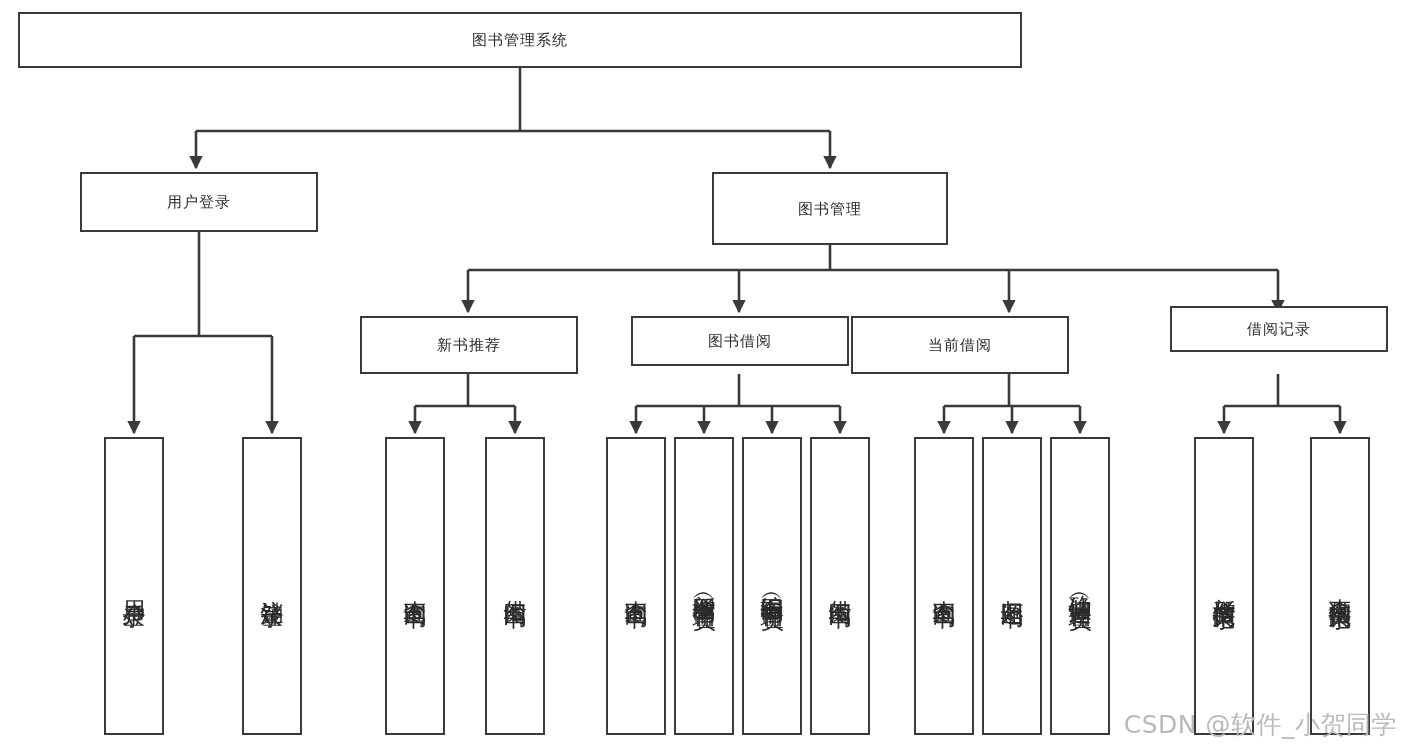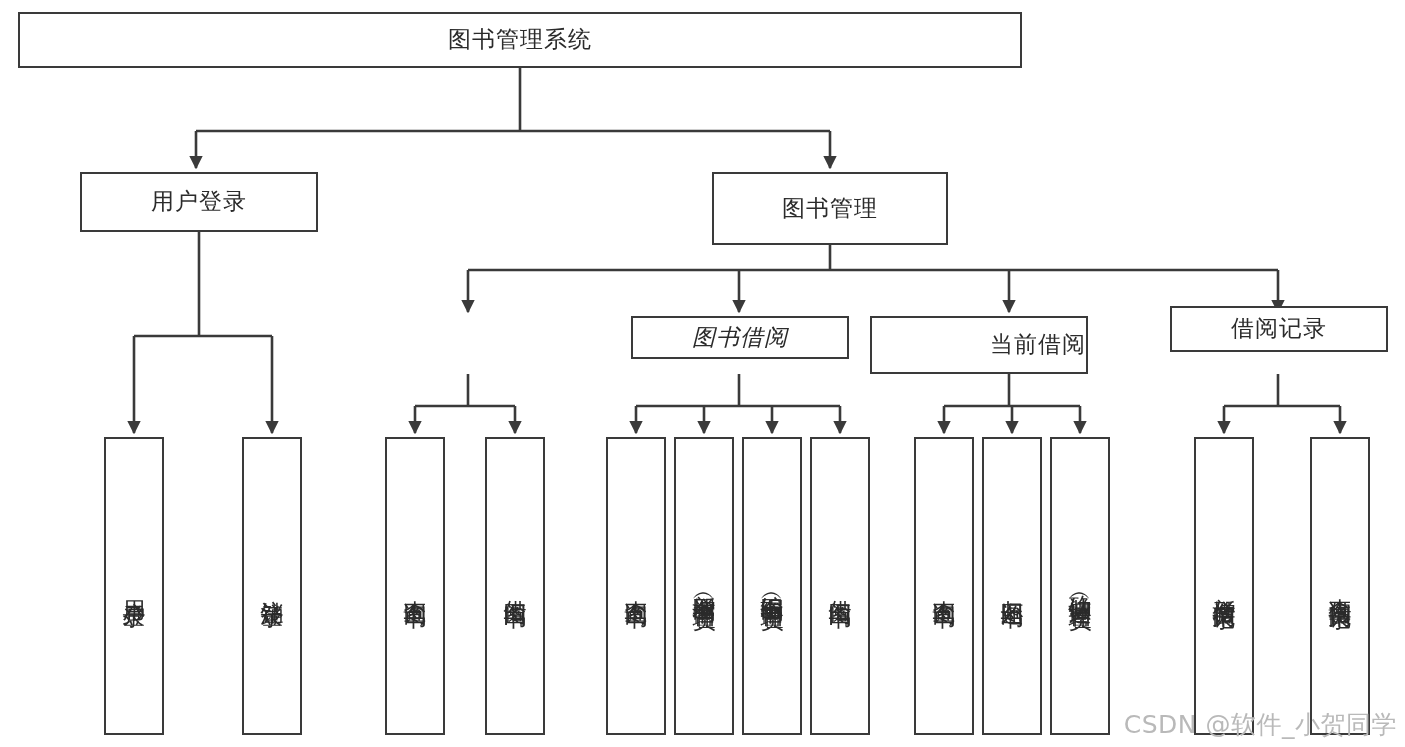--- a/index.html
+++ b/index.html
@@ -30,21 +30,21 @@
     position: absolute;
     box-sizing: border-box;
     border: 2.5px solid #3a3a3a;
     background: #ffffff;
     display: flex;
     align-items: center;
     justify-content: center;
     color: #2b2b2b;
   }
   .node.horiz {
-    font-size: 23px;
+    font-size: 15px;
     letter-spacing: 1px;
     line-height: 1.2;
   }
   .node.vert {
     writing-mode: vertical-rl;
     text-orientation: upright;
     font-size: 23px;
     line-height: 1.25;
     letter-spacing: 2px;
     padding: 4px 0;
@@ -130,24 +130,27 @@
     <span>图书管理系统</span>
   </div>
 
   <div class="node horiz" style="left:80px; top:172px; width:238px; height:60px;">
     <span>用户登录</span>
   </div>
   <div class="node horiz" style="left:712px; top:172px; width:236px; height:73px;">
     <span>图书管理</span>
   </div>
 
-  <div class="node horiz" style="left:631px; top:316px; width:218px; height:43px;font-style:italic;">
+  <div class="node horiz" style="left:360px; top:316px; width:218px; height:58px;">
+    <span>新书推荐</span>
+  </div>
+  <div class="node horiz" style="left:631px; top:316px; width:218px; height:50px;">
     <span>图书借阅</span>
   </div>
-  <div class="node horiz" style="left:870px; top:316px; width:218px; height:58px;justify-content:flex-end;">
+  <div class="node horiz" style="left:851px; top:316px; width:218px; height:58px;">
     <span>当前借阅</span>
   </div>
   <div class="node horiz" style="left:1170px; top:306px; width:218px; height:46px;">
     <span>借阅记录</span>
   </div>
 
   <div class="node vert" style="left:104px; top:437px; width:60px; height:298px;">
     <span class="vlabel">用户登录</span>
   </div>
   <div class="node vert" style="left:242px; top:437px; width:60px; height:298px;">

